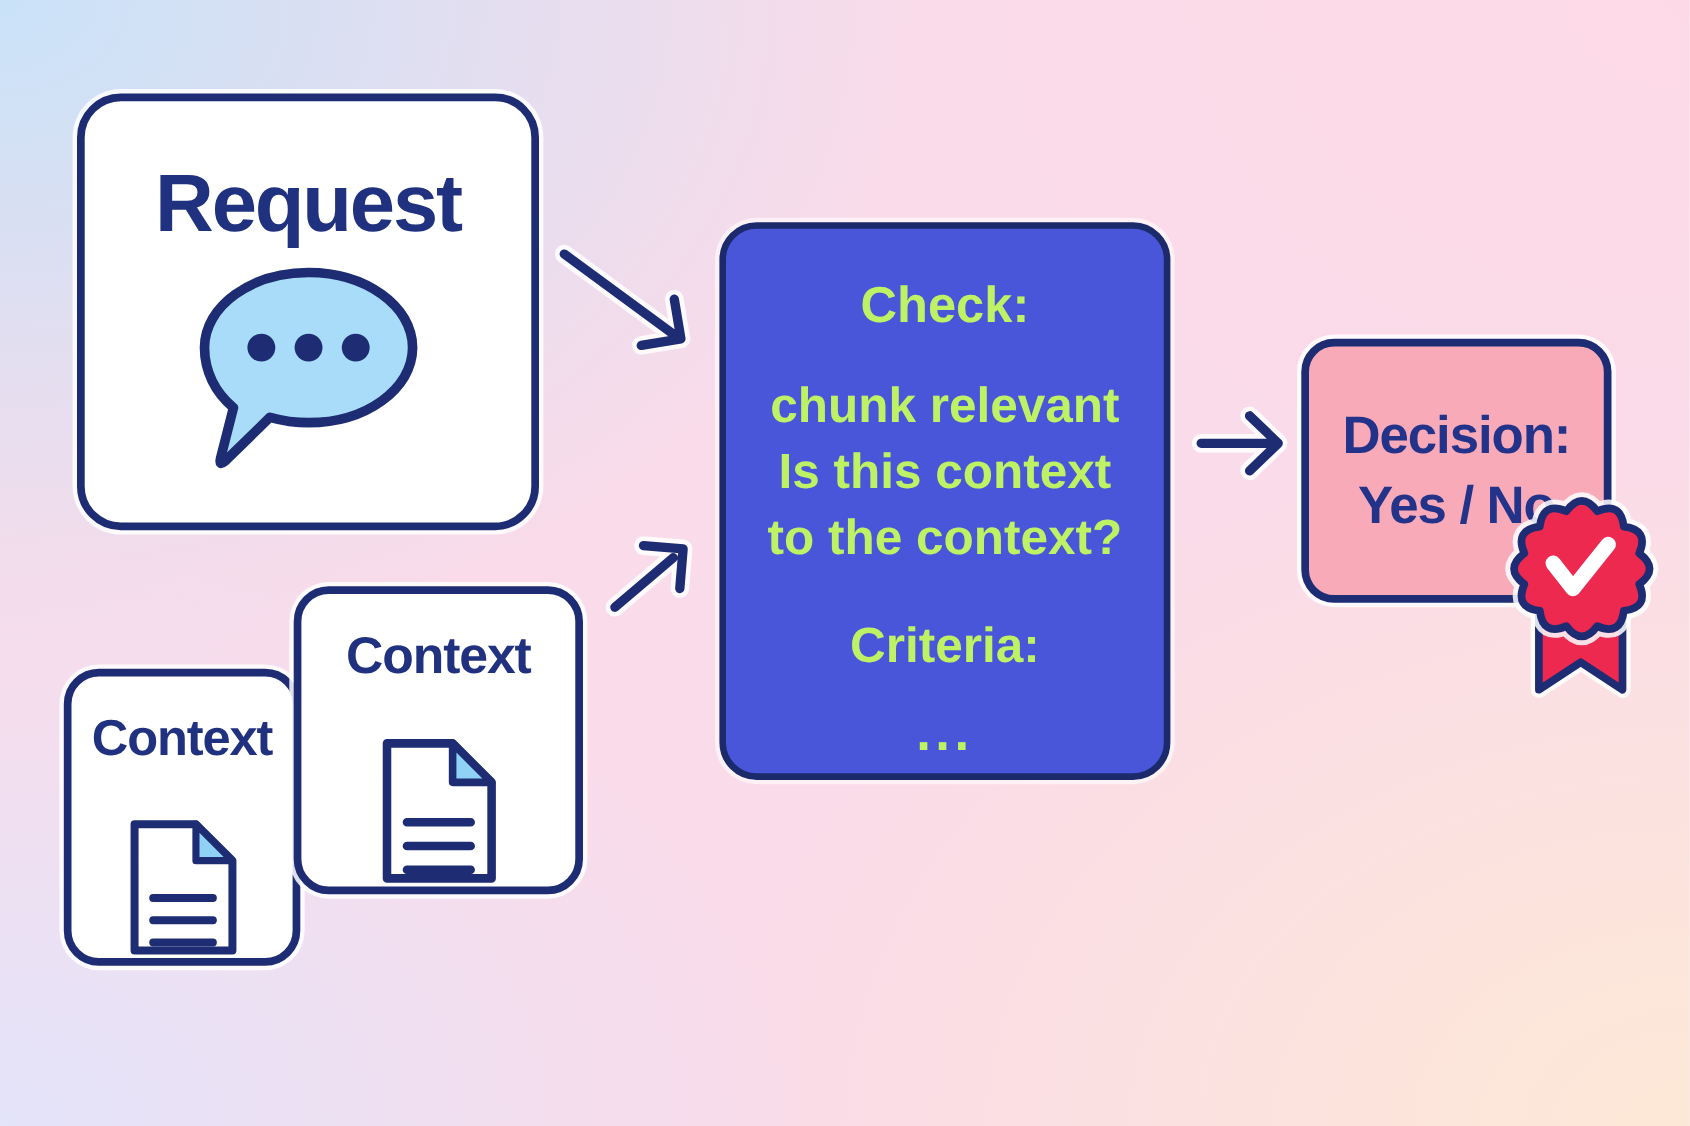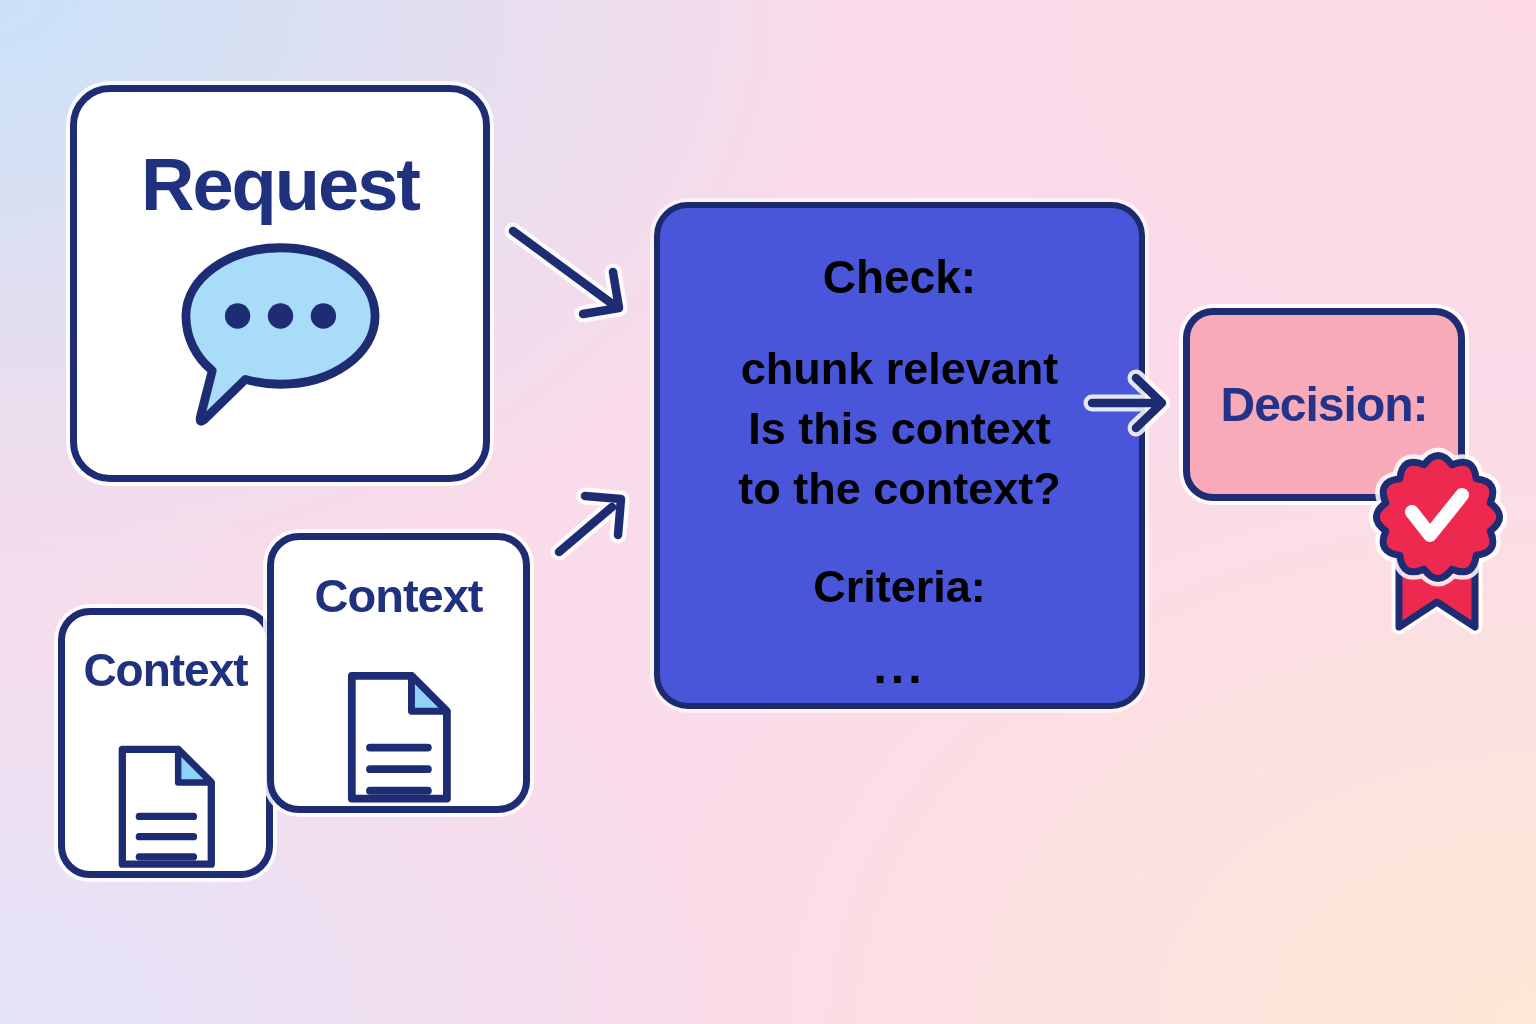--- a/index.html
+++ b/index.html
@@ -38,35 +38,35 @@
     font-size:47px;font-weight:700;letter-spacing:-1px;
     line-height:1.1;color:#20317f;
   }
   .ctx-small .ctx-label{margin-top:30px;font-size:46px;}
   .ctx-large .ctx-label{margin-top:30px;}
   .doc-svg{margin-top:10px;}
   .ctx-small .doc-svg{width:120px;height:148px;}
   .ctx-large .doc-svg{width:127px;height:156px;}
 
   .check-box{
-    position:absolute;left:654px;top:202px;width:491px;height:507px;
+    position:absolute;left:654px;top:202px;width:410px;height:507px;
     box-sizing:border-box;
     background:#4956da;
     border:6px solid #1b2a6b;border-radius:34px;
     box-shadow:0 0 0 4px rgba(255,255,255,0.6);
     display:flex;flex-direction:column;align-items:center;
-    color:#000000;font-weight:700;text-align:center;
+    color:#bef264;font-weight:700;text-align:center;
   }
   .check-title{margin-top:42px;font-size:46px;line-height:1.2;}
   .check-question{margin-top:34px;font-size:45px;line-height:1.33;}
   .check-criteria{margin-top:38px;font-size:45px;line-height:1.33;}
   .check-ellipsis{margin-top:26px;font-size:48px;line-height:1;letter-spacing:4px;}
 
   .decision-box{
-    position:absolute;left:1183px;top:308px;width:282px;height:193px;
+    position:absolute;left:1183px;top:308px;width:282px;height:240px;
     box-sizing:border-box;
     background:#f8aab9;
     border:7px solid #1d2c73;border-radius:30px;
     box-shadow:0 0 0 4px rgba(255,255,255,0.85);
     display:flex;flex-direction:column;align-items:center;justify-content:center;
     color:#24338a;font-weight:700;font-size:48px;line-height:1.32;
     letter-spacing:-1px;
   }
 
   .arrows-svg{position:absolute;left:0;top:0;width:1536px;height:1024px;pointer-events:none;}
@@ -113,20 +113,21 @@
       <div>chunk relevant</div>
       <div>Is this context</div>
       <div>to the context?</div>
     </div>
     <div class="check-criteria">Criteria:</div>
     <div class="check-ellipsis">...</div>
   </div>
 
   <div class="decision-box">
     <div>Decision:</div>
+    <div>Yes / No</div>
   </div>
 
   <svg class="arrows-svg" viewBox="0 0 1536 1024">
     <g>
       <path d="M513 231 L611 303 M583 314 L619 308 L613 272" fill="none" stroke="#ffffff" stroke-width="17" stroke-linecap="round" stroke-linejoin="round" opacity="0.85"></path>
       <path d="M513 231 L611 303 M583 314 L619 308 L613 272" fill="none" stroke="#1d2c73" stroke-width="8.5" stroke-linecap="round" stroke-linejoin="round"></path>
     </g>
     <g>
       <path d="M559 552 L612 507 M618 535 L621 499 L585 496" fill="none" stroke="#ffffff" stroke-width="17" stroke-linecap="round" stroke-linejoin="round" opacity="0.85"></path>
       <path d="M559 552 L612 507 M618 535 L621 499 L585 496" fill="none" stroke="#1d2c73" stroke-width="8.5" stroke-linecap="round" stroke-linejoin="round"></path>

